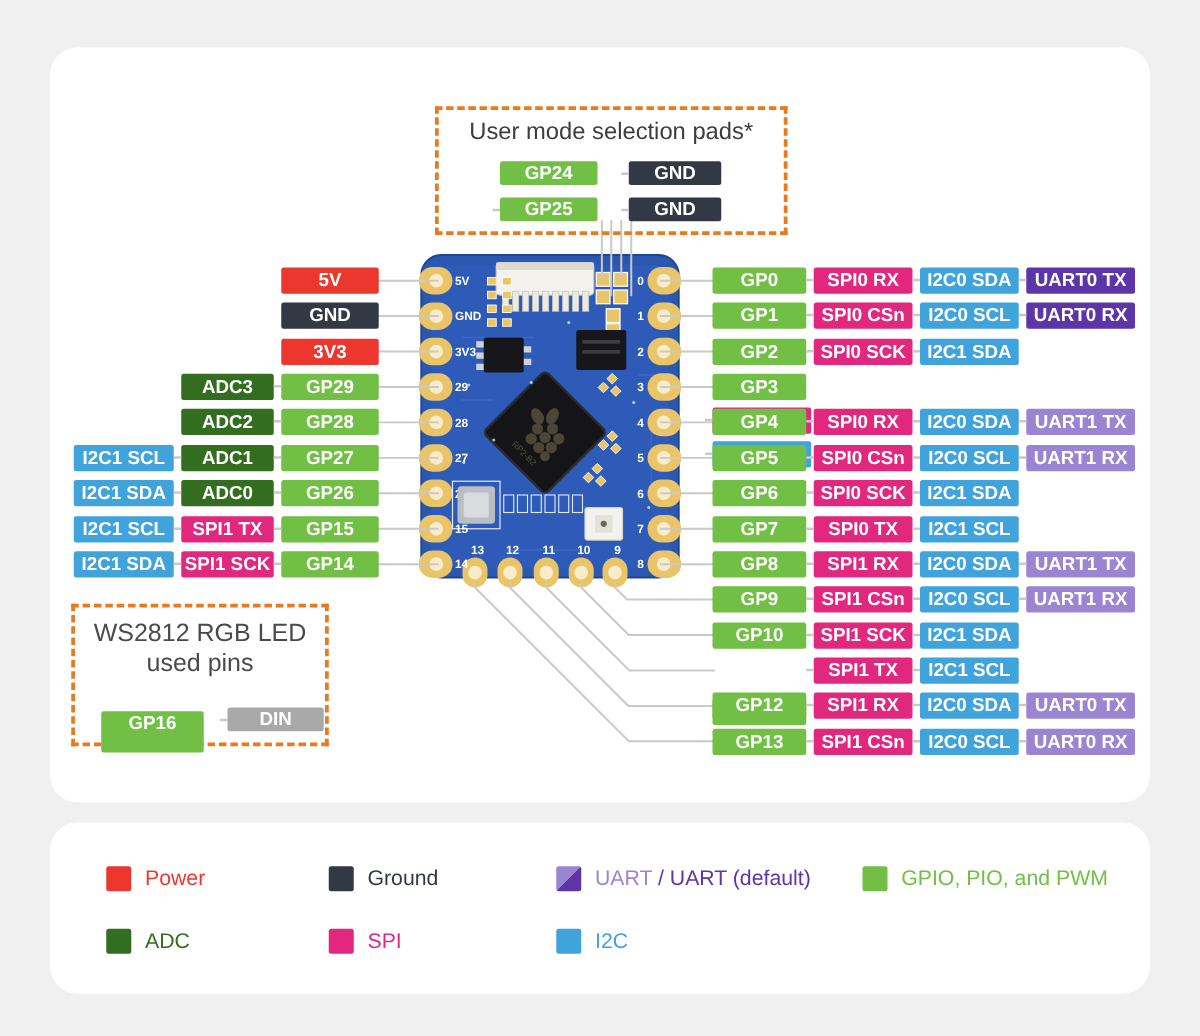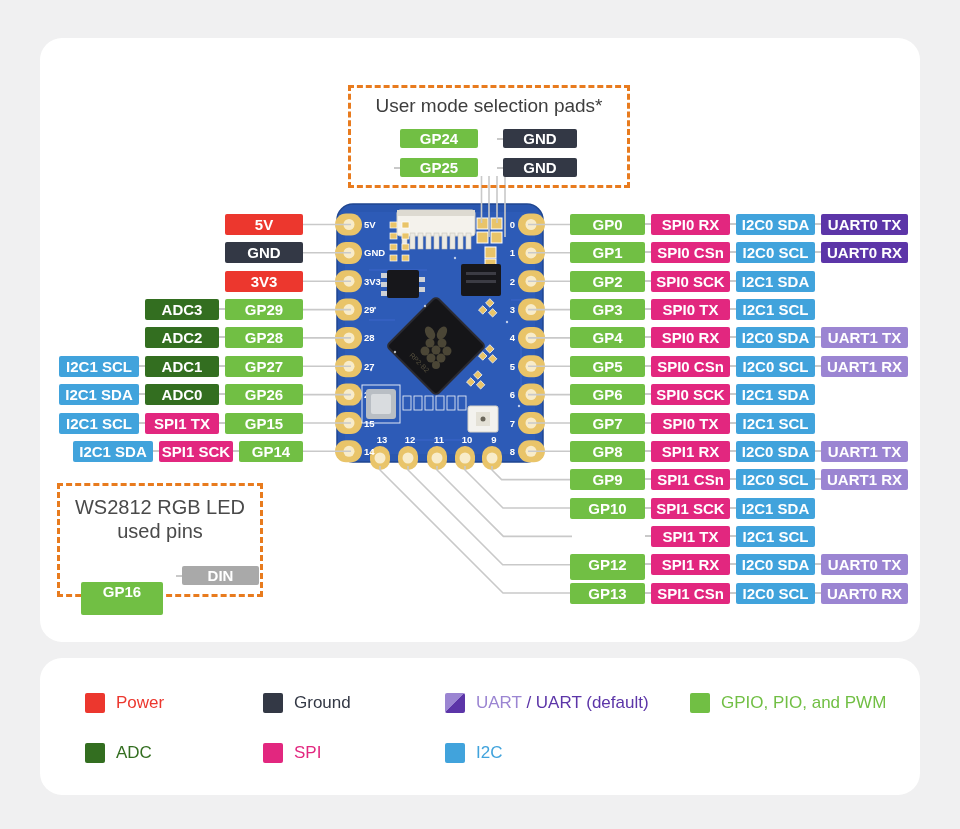--- a/index.html
+++ b/index.html
@@ -269,42 +269,42 @@
         <div class="badge gpio" style="width: 78px;">GP26</div>
       </div>
       <div class="pin-row" style="top: 374.5px; right: 617px;">
         <div class="badge i2c" style="width: 80px;">I2C1 SCL</div>
         <div class="badge spi" style="width: 74px;">SPI1 TX</div>
         <div class="badge gpio" style="width: 78px;">GP15</div>
       </div>
       <div class="pin-row" style="top: 402.8px; right: 617px;">
         <div class="badge i2c" style="width: 80px;">I2C1 SDA</div>
         <div class="badge spi" style="width: 74px;">SPI1 SCK</div>
-        <div class="badge gpio" style="width: 64px;">GP14</div>
+        <div class="badge gpio" style="width: 78px;">GP14</div>
       </div>
     </div>
   <div id="right-rows">
       <div class="pin-row" style="top: 176px; left: 530px;">
         <div class="badge gpio" style="width: 75px;">GP0</div>
         <div class="badge spi" style="width: 79px;">SPI0 RX</div>
         <div class="badge i2c" style="width: 79px;">I2C0 SDA</div>
         <div class="badge uart_default" style="width: 87px;">UART0 TX</div>
       </div>
       <div class="pin-row" style="top: 204.3px; left: 530px;">
         <div class="badge gpio" style="width: 75px;">GP1</div>
         <div class="badge spi" style="width: 79px;">SPI0 CSn</div>
         <div class="badge i2c" style="width: 79px;">I2C0 SCL</div>
         <div class="badge uart_default" style="width: 87px;">UART0 RX</div>
       </div>
       <div class="pin-row" style="top: 232.7px; left: 530px;">
         <div class="badge gpio" style="width: 75px;">GP2</div>
         <div class="badge spi" style="width: 79px;">SPI0 SCK</div>
         <div class="badge i2c" style="width: 79px;">I2C1 SDA</div>
       </div>
-      <div class="pin-row" style="top: 261.1px; left: 530px;">
+      <div class="pin-row" style="top: 261.1px; left: 530px; flex-direction: column;">
         <div class="badge gpio" style="width: 75px;">GP3</div>
         <div class="badge spi" style="width: 79px;">SPI0 TX</div>
         <div class="badge i2c" style="width: 79px;">I2C1 SCL</div>
       </div>
       <div class="pin-row" style="top: 289.4px; left: 530px;">
         <div class="badge gpio" style="width: 75px;">GP4</div>
         <div class="badge spi" style="width: 79px;">SPI0 RX</div>
         <div class="badge i2c" style="width: 79px;">I2C0 SDA</div>
         <div class="badge uart" style="width: 87px;">UART1 TX</div>
       </div>
@@ -359,21 +359,21 @@
         <div class="badge uart" style="width: 87px;">UART0 RX</div>
       </div>
     </div>
 
   <div id="ws-box" class="dashed-box">
     <div class="ws-title">
       <div>WS2812 RGB LED</div>
       <div>used pins</div>
     </div>
     <div id="ws-badges">
-        <div class="badge gpio" style="width: 82px; height: 33px; line-height: 19px; left: 21px; top: 96px;">GP16</div>
+        <div class="badge gpio" style="width: 82px; height: 33px; line-height: 19px; left: 21px; top: 83px;">GP16</div>
         <div class="badge din" style="width: 77px; height: 19px; line-height: 19px; left: 106px; top: 80px; margin-left: 16px;">DIN</div>
       </div>
   </div>
 </div>
 
 <div id="legend-card" class="card">
     <div class="legend-item" style="left: 45px; top: 35px;">
       <span class="swatch" style="background: var(--c-power);"></span>
       <span class="legend-label"><span style="color: var(--c-power);">Power</span></span>
     </div>

